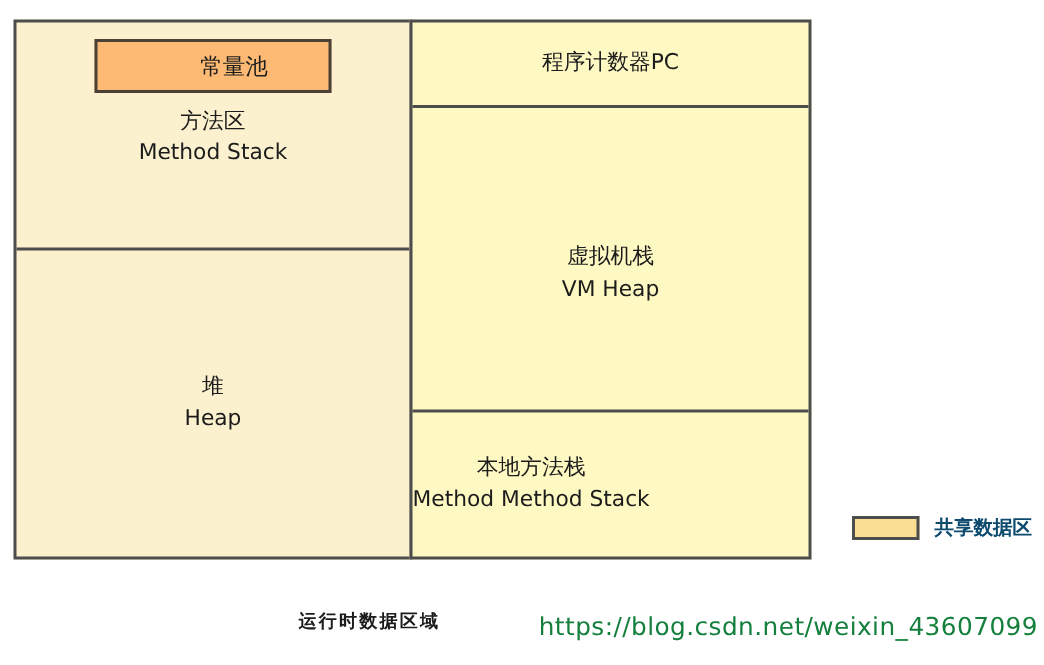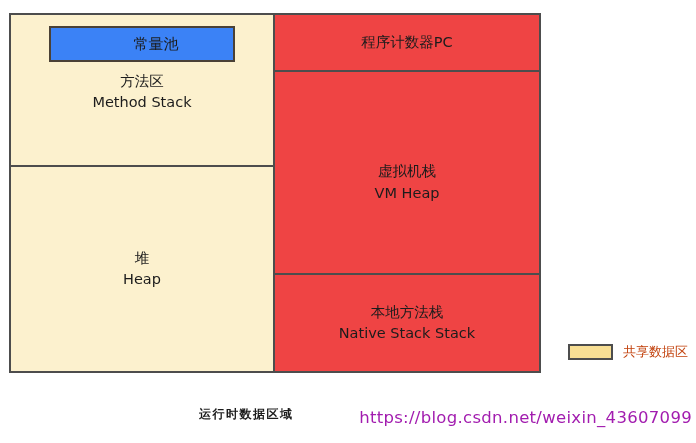--- a/index.html
+++ b/index.html
@@ -15,37 +15,37 @@
   .col {
     position: absolute;
     top: 13px;
     height: 360px;
     box-sizing: border-box;
     border: 2px solid #4d4d4d;
     display: flex;
     flex-direction: column;
   }
   .left-col  { left: 9px;   width: 266px; background: #FCF1CE; }
-  .right-col { left: 273px; width: 268px; background: #ef4444; }
+  .right-col { left: 273px; width: 268px; background: #fef9c3; }
 
   .method-area {
     height: 152px;
     box-sizing: border-box;
     border-bottom: 2px solid #4d4d4d;
     display: flex;
     flex-direction: column;
     align-items: center;
   }
   .constant-pool {
     margin-top: 11px;
-    width: 186px;
+    width: 158px;
     height: 36px;
     box-sizing: border-box;
     border: 2px solid #4a4136;
-    background: #3b82f6;
+    background: #fdba74;
     display: flex;
     align-items: center;
     justify-content: center;
     font-size: 15px;
     padding-left: 28px;
   }
   .heap {
     flex: 1;
     display: flex;
     align-items: center;
@@ -72,21 +72,21 @@
     border-bottom: 2px solid #4d4d4d;
     display: flex;
     align-items: center;
     justify-content: center;
     margin-top: 20px;
   }
   .native-section {
     flex: 1;
     display: flex;
     align-items: center;
-    justify-content: center;
+    justify-content: flex-start;
   }
 
   .legend {
     position: absolute;
     left: 568px;
     top: 344px;
   }
   .legend-row {
     display: flex;
     align-items: center;
@@ -96,37 +96,37 @@
   .legend-swatch {
     width: 45px;
     height: 16px;
     box-sizing: border-box;
     border: 2px solid #4d4d4d;
     margin-right: 10px;
     flex: 0 0 auto;
   }
   .legend-swatch.shared  { background: #F8DF94; }
   .legend-swatch.private { background: #A5C8E9; }
-  .legend-label { font-size: 13px; color: #c2410c; white-space: nowrap; }
+  .legend-label { font-size: 13px; color: #0c4a6e; white-space: nowrap; font-weight: bold; }
 
   .caption {
     position: absolute;
     left: 199px;
     top: 406px;
     font-size: 12px;
     font-weight: 600;
     letter-spacing: 1.5px;
     white-space: nowrap;
   }
   .watermark {
     position: absolute;
     top: 408px;
     right: 4px;
     font-size: 16.5px;
-    color: #a21caf;
+    color: #15803d;
     letter-spacing: 0.3px;
     white-space: nowrap;
   }
 </style>
 </head>
 <body>
 
 <div class="canvas">
 
   <div class="col left-col">
@@ -153,21 +153,21 @@
     </div>
     <div class="vm-section">
       <div class="section-label">
         <div>虚拟机栈</div>
         <div>VM Heap</div>
       </div>
     </div>
     <div class="native-section">
       <div class="section-label">
         <div>本地方法栈</div>
-        <div>Native Stack Stack</div>
+        <div>Method Method Stack</div>
       </div>
     </div>
   </div>
 
   <div class="legend">
     <div class="legend-row">
       <span class="legend-swatch shared"></span>
       <span class="legend-label">共享数据区</span>
     </div>
   </div>

